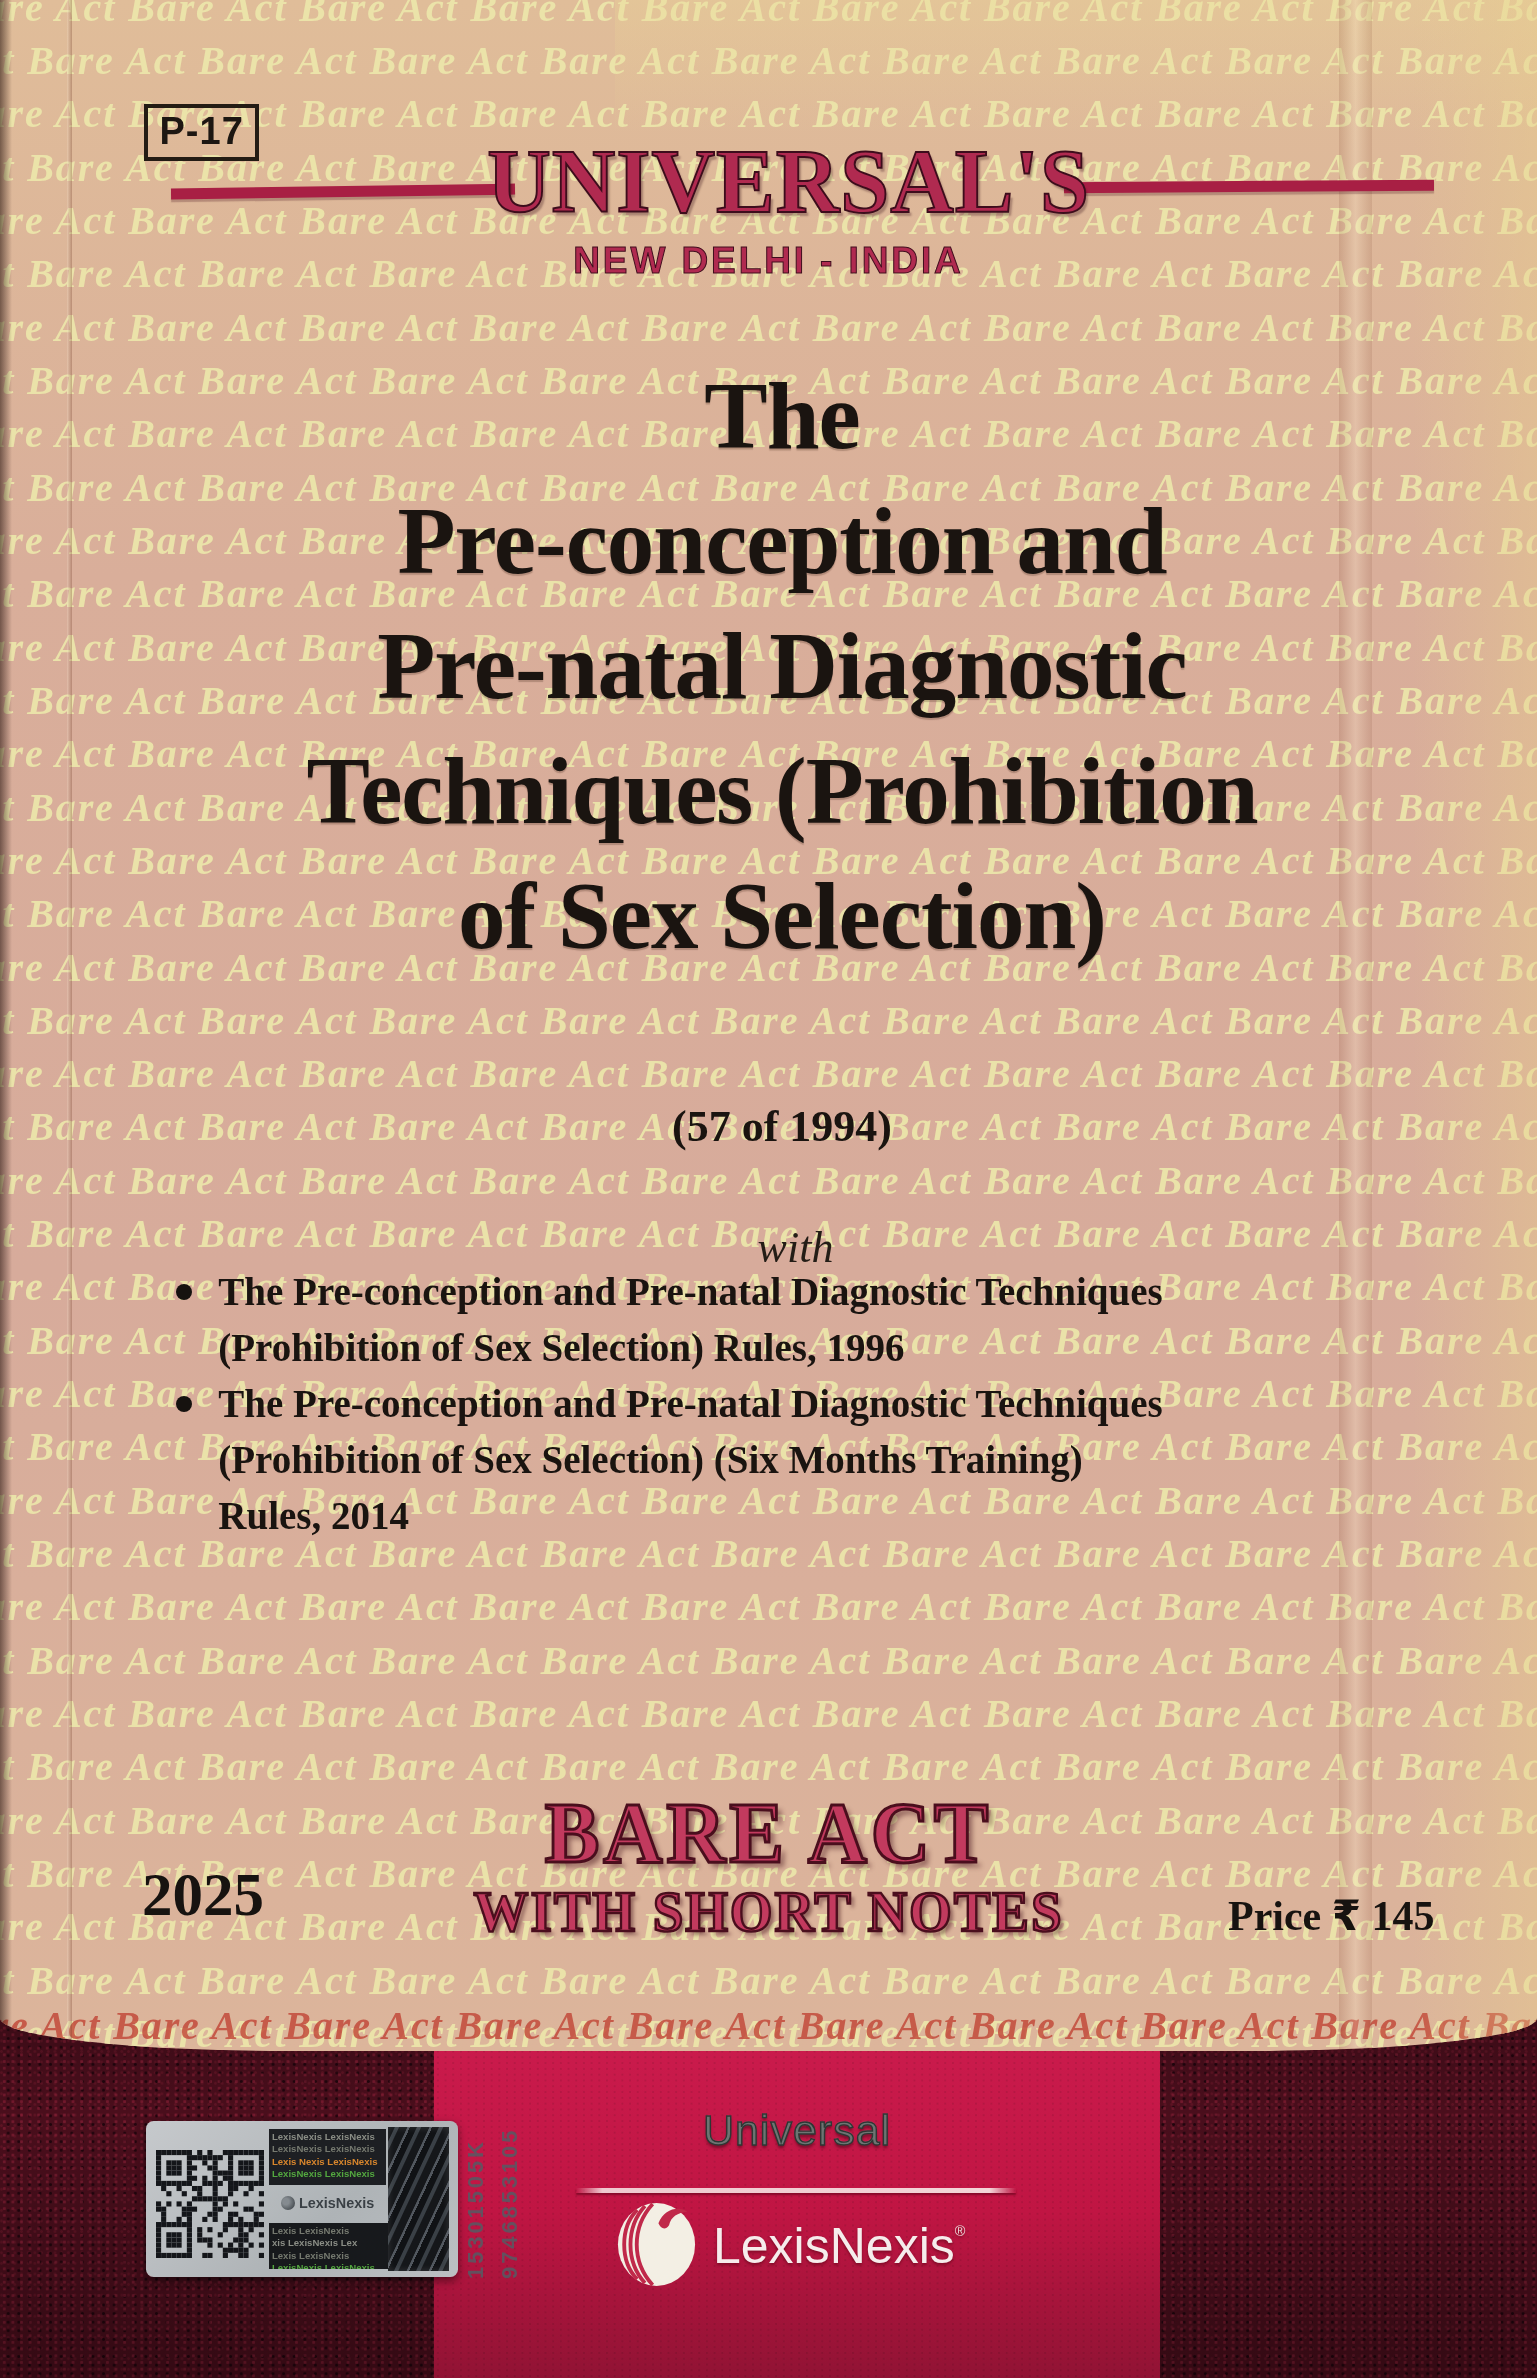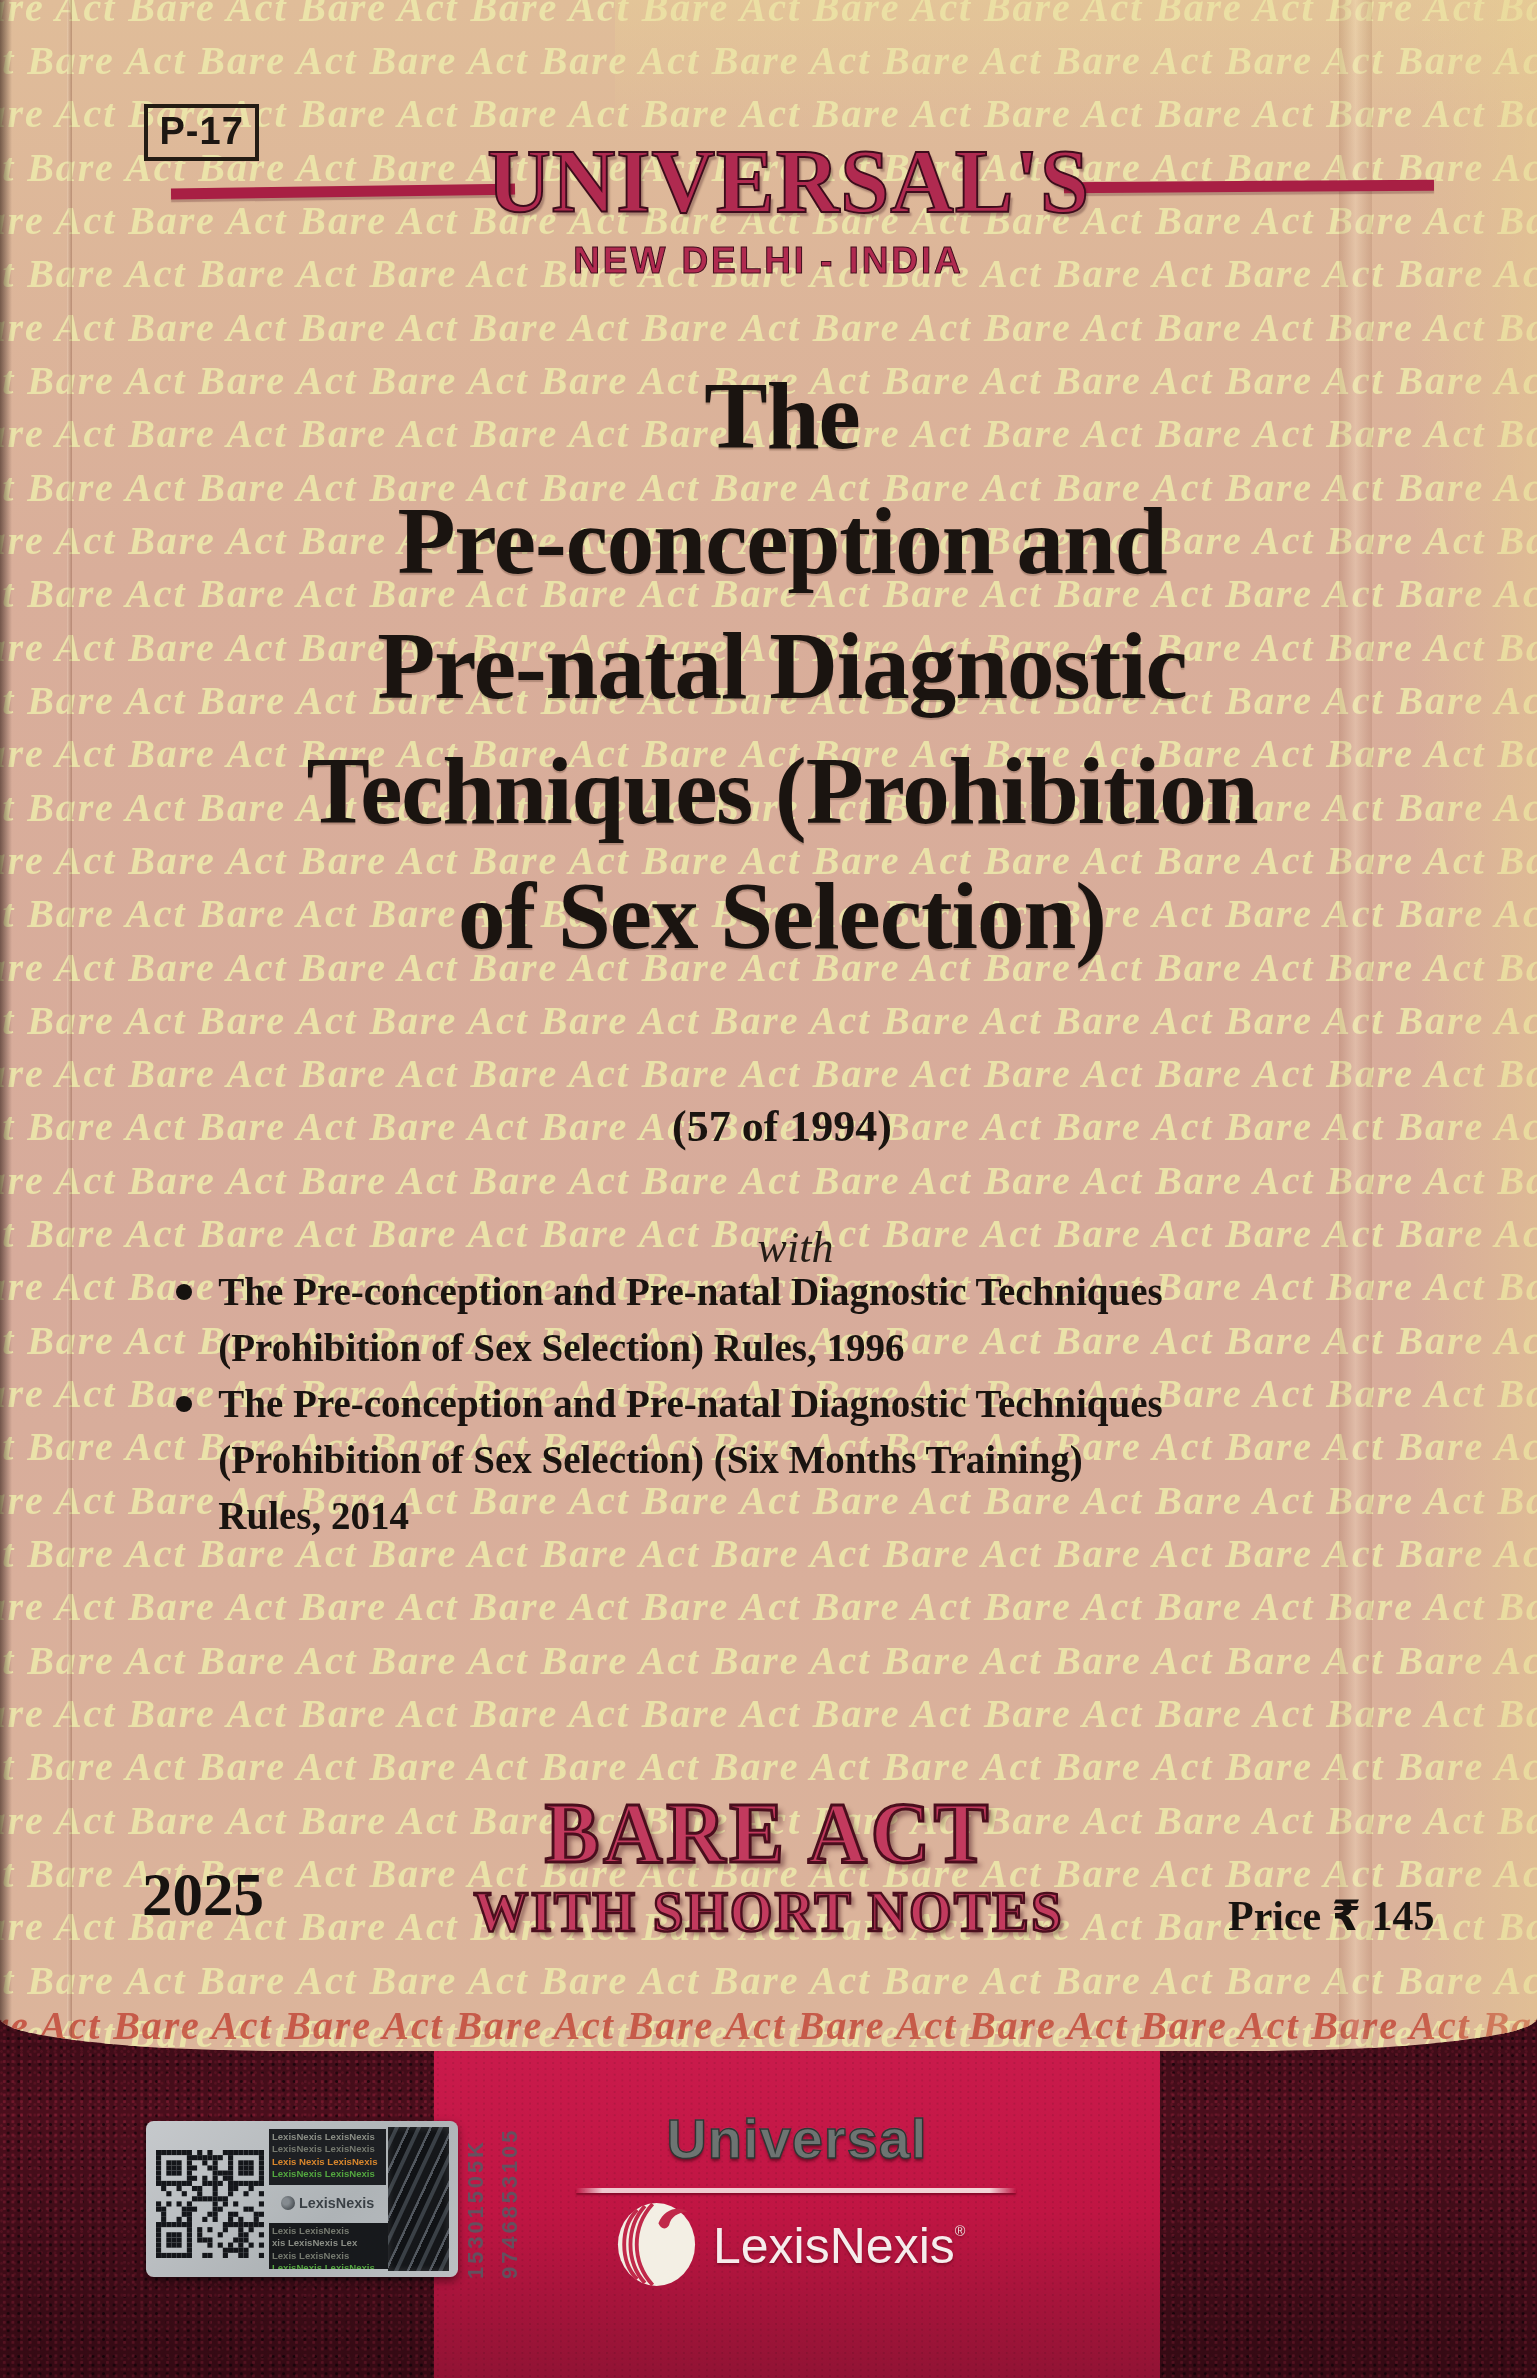--- a/index.html
+++ b/index.html
@@ -17,21 +17,21 @@
         background-position:0 0,2.9px 1.9px,4.8px 5.8px;}
   .band-vignette{position:absolute;inset:0;
         background:linear-gradient(180deg,rgba(0,0,0,.25),rgba(0,0,0,0) 30%,rgba(0,0,0,.3) 100%);}
   .panel{position:absolute;left:434px;top:9.6px;width:726px;height:371px;
         background:linear-gradient(180deg,#cc1c4e 0%,#c01543 55%,#901334 100%);
         background-blend-mode:normal;}
   .panel:after{content:"";position:absolute;inset:0;
         background-image:radial-gradient(circle, rgba(0,0,0,.18) 0 1px, transparent 1.5px);
         background-size:7.7px 5.8px;opacity:.5;}
   .brand-text{position:absolute;left:434px;top:108px;width:726px;text-align:center;
-        font-family:"Liberation Sans",sans-serif;font-weight:bold;font-size:56px;
+        font-family:"Liberation Sans",sans-serif;font-weight:normal;font-size:43px;
         color:#6d7472;-webkit-text-stroke:1.4px #2e3634;letter-spacing:1px;
         text-shadow:0 2.9px 2.9px rgba(40,0,10,.5),0 -1px 1px rgba(255,255,255,.18);}
   .divider{position:absolute;left:576px;top:190px;width:440px;height:4.8px;
         background:linear-gradient(90deg,rgba(243,214,216,0),#efc9cf 6%,#f3d6d8 94%,rgba(243,214,216,0));
         box-shadow:0 1.9px 1.9px rgba(90,0,20,.55);}
   .logo-circle{position:absolute;left:616px;top:204px;width:81px;height:85px;}
   .lexis-text{position:absolute;left:713px;top:219px;
         font-family:"Liberation Sans",sans-serif;font-size:50px;color:#f6ecec;
         text-shadow:0 1.9px 2.9px rgba(80,0,15,.5);}
   .lexis-reg{font-size:14.4px;vertical-align:27px;color:#eddada;}

